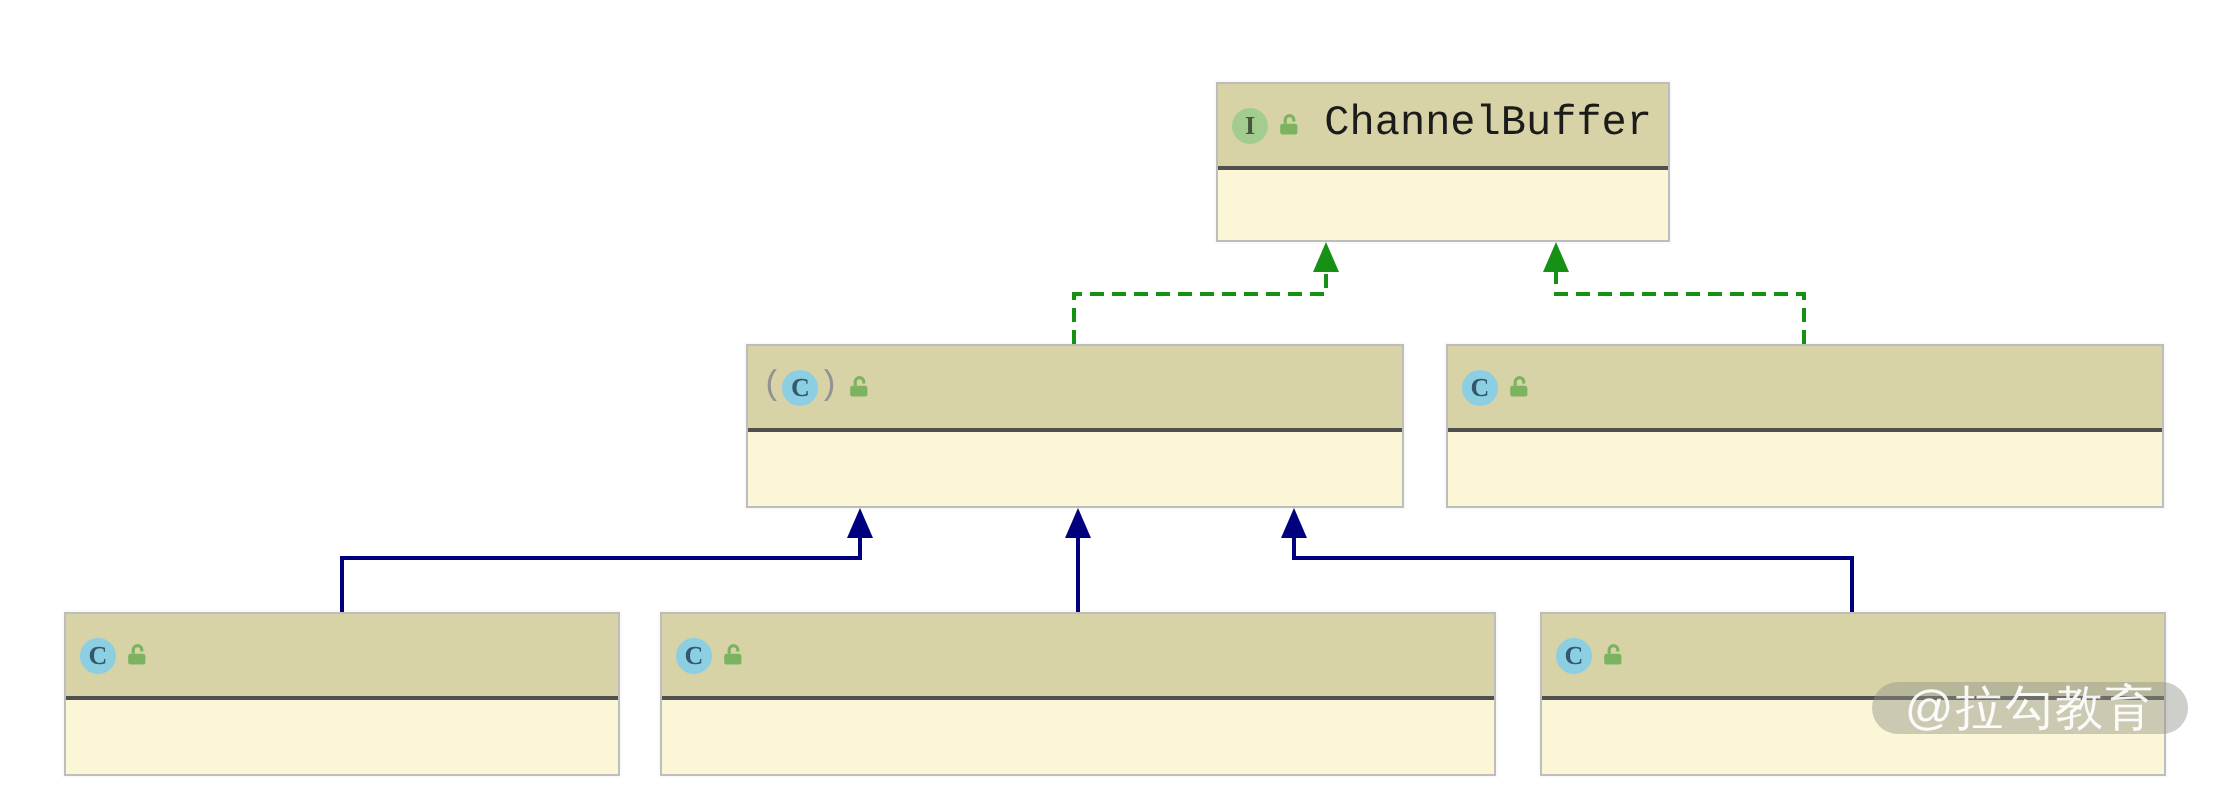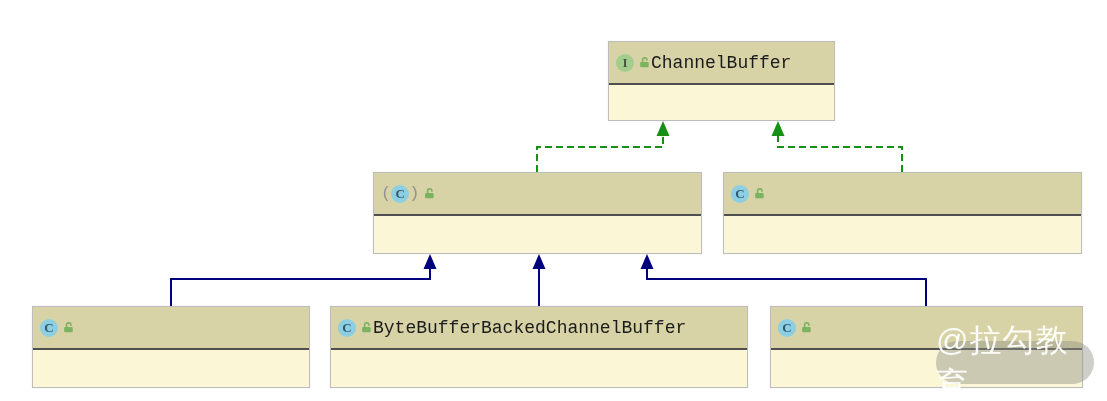--- a/index.html
+++ b/index.html
@@ -68,41 +68,41 @@
   }
   .kind-abstract-class .paren { display: inline; }
   .lock-icon {
     flex: 0 0 auto;
     margin-left: 4px;
     display: flex;
     align-items: center;
   }
   .node-label {
     flex: 1 1 auto;
-    text-align: left;
+    text-align: right;
     font-family: "Liberation Mono", monospace;
-    font-size: 18px;
+    font-size: 21px;
     color: #1b1b1b;
     white-space: nowrap;
     overflow: hidden;
   }
   .node-body { flex: 1 1 auto; }
   #watermark {
     position: absolute;
     left: 936px;
     top: 341px;
     width: 158px;
-    height: 43px;
+    height: 26px;
     border-radius: 22px;
     background: rgba(146,146,138,0.45);
     display: flex;
     align-items: center;
     justify-content: center;
     font-family: "Liberation Sans", sans-serif;
-    font-size: 32px;
+    font-size: 24px;
     letter-spacing: 1px;
     color: rgba(255,255,255,0.92);
     z-index: 5;
   }
 </style>
 </head>
 <body>
 
 <div id="canvas">
   <svg id="edges" viewBox="0 0 1107 401" xmlns="http://www.w3.org/2000/svg">
@@ -202,21 +202,20 @@
             <span class="kind-letter">C</span>
           </span>
 
         </span>
         <span class="lock-icon">
           <svg width="13" height="13" viewBox="0 0 13 13" xmlns="http://www.w3.org/2000/svg">
             <path d="M4.6 5.9 V4.0 a2.15 2.15 0 0 1 4.3 0 v0.7" fill="none" stroke="#7cb360" stroke-width="1.6"></path>
             <rect x="2.1" y="5.9" width="8.6" height="5.4" rx="1.2" fill="#7cb360"></rect>
           </svg>
         </span>
-        <span class="node-label">ByteBufferBackedChannelBuffer</span>
       </div>
       <div class="node-body"></div>
     </div>
     <div class="node kind-class" style="left: 770px; top: 306px; width: 313px; height: 82px;">
       <div class="node-header">
         <span class="kind-icon">
 
           <span class="kind-circle">
             <span class="kind-letter">C</span>
           </span>

